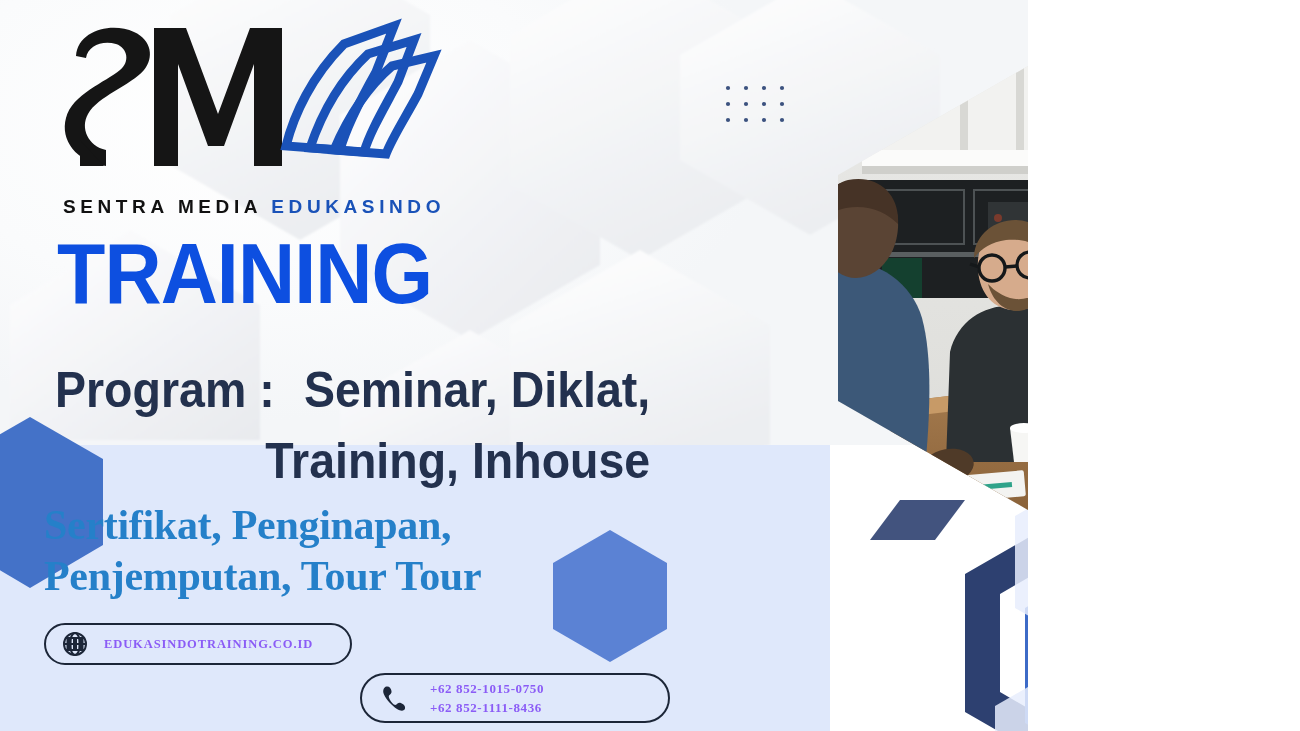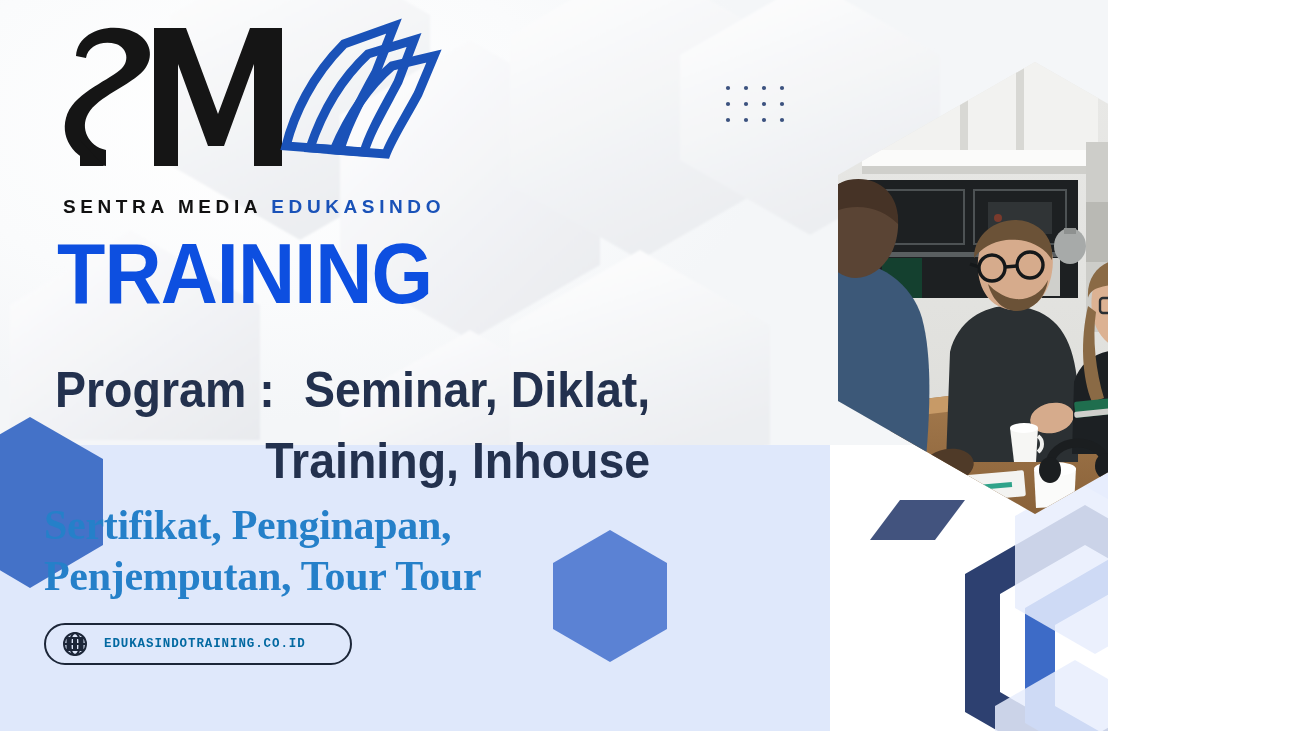--- a/index.html
+++ b/index.html
@@ -3,21 +3,21 @@
 <meta charset="utf-8">
 <style>
   * { margin:0; padding:0; box-sizing:border-box; }
   html, body { width:1300px; height:731px; }
   body {
     font-family:"Liberation Sans", sans-serif;
     background:#ffffff;
     overflow:hidden;
     position:relative;
   }
-  .stage { position:absolute; inset:0; width:1108px; height:731px; overflow:hidden; }
+  .stage { position:absolute; inset:0; width:1028px; height:731px; overflow:hidden; }
 
   
   .bg-white { position:absolute; inset:0; background:
       radial-gradient(ellipse 520px 300px at 250px 120px, #ffffff 0%, #fafbfc 60%, #f4f6f8 100%),
       #f7f8fa; }
   .hexfield { position:absolute; inset:0; opacity:1; }
   .bg-blueband {
     position:absolute; left:0; top:445px; width:1300px; height:286px;
     background:#dfe8fb;
   }
@@ -67,22 +67,22 @@
 
   
   .pill {
     position:absolute;
     display:flex; align-items:center;
     border:2.5px solid #1c2638; border-radius:40px;
     background:transparent;
   }
   .pill .ico { display:flex; align-items:center; justify-content:center; flex:0 0 auto; }
   .pill .txt {
-    color:#0369a1; font-weight:700;
-    font-family:Liberation Mono, monospace;
+    color:#8b5cf6; font-weight:700;
+    font-family:Liberation Serif, serif;
   }
   #pill-web  { left:44px; top:623px; width:308px; height:42px; padding-left:16px; }
   #pill-web .txt { font-size:12.5px; letter-spacing:0.9px; margin-left:16px; }
   #pill-mail { left:44px; top:678px; width:308px; height:42px; padding-left:16px; }
   #pill-mail .txt { font-size:12.5px; letter-spacing:0.5px; margin-left:16px; font-variant:small-caps; }
   #pill-phone{ left:360px; top:673px; width:310px; height:50px; padding-left:18px; }
   #pill-phone .txt { font-size:13px; letter-spacing:0.6px; margin-left:22px; line-height:1.5; }
 
   
   .photo-hex {
@@ -381,20 +381,35 @@
         <rect x="16.5" y="8" width="5" height="4" fill="#1c2638"></rect>
         <rect x="4.5" y="14" width="5" height="4" fill="#1c2638"></rect>
         <rect x="11" y="14" width="4" height="4" fill="#1c2638"></rect>
         <rect x="16.5" y="14" width="5" height="4" fill="#1c2638"></rect>
       </svg>
     </span>
     <span class="txt">EDUKASINDOTRAINING.CO.ID</span>
   </div>
 
 
+  <div class="pill" id="pill-phone">
+    <span class="ico">
+      <svg width="28" height="28" viewBox="0 0 28 28">
+        <path d="M6.5 2.5 C9 2 11 4 11.5 7 C12 9.5 10 10.5 9 11.5
+                 C8.4 12.2 9 14.5 11 17.5 C13 20.5 15.2 21.3 16 20.8
+                 C17.2 20 18.4 18.2 20.8 19 C23.6 19.9 25.6 22 25 24.5
+                 C24.4 27 21 27.5 17 25 C12 21.9 6.2 15.4 4 10.5
+                 C2.2 6.6 3.8 3 6.5 2.5 Z" fill="#1c2638"></path>
+      </svg>
+    </span>
+    <span class="txt">
+      <span>+62 852-1015-0750</span><br>
+      <span>+62 852-1111-8436</span>
+    </span>
+  </div>
 
   <div class="qr-box">
     <svg width="167" height="167" viewBox="0 0 33 33" shape-rendering="crispEdges">
       <rect width="33" height="33" fill="#ffffff"></rect>
       <g fill="#000000">
 
         <rect x="1" y="1" width="7" height="7"></rect>
           <rect x="2" y="2" width="5" height="5" fill="#fff"></rect>
           <rect x="3" y="3" width="3" height="3"></rect>
 

